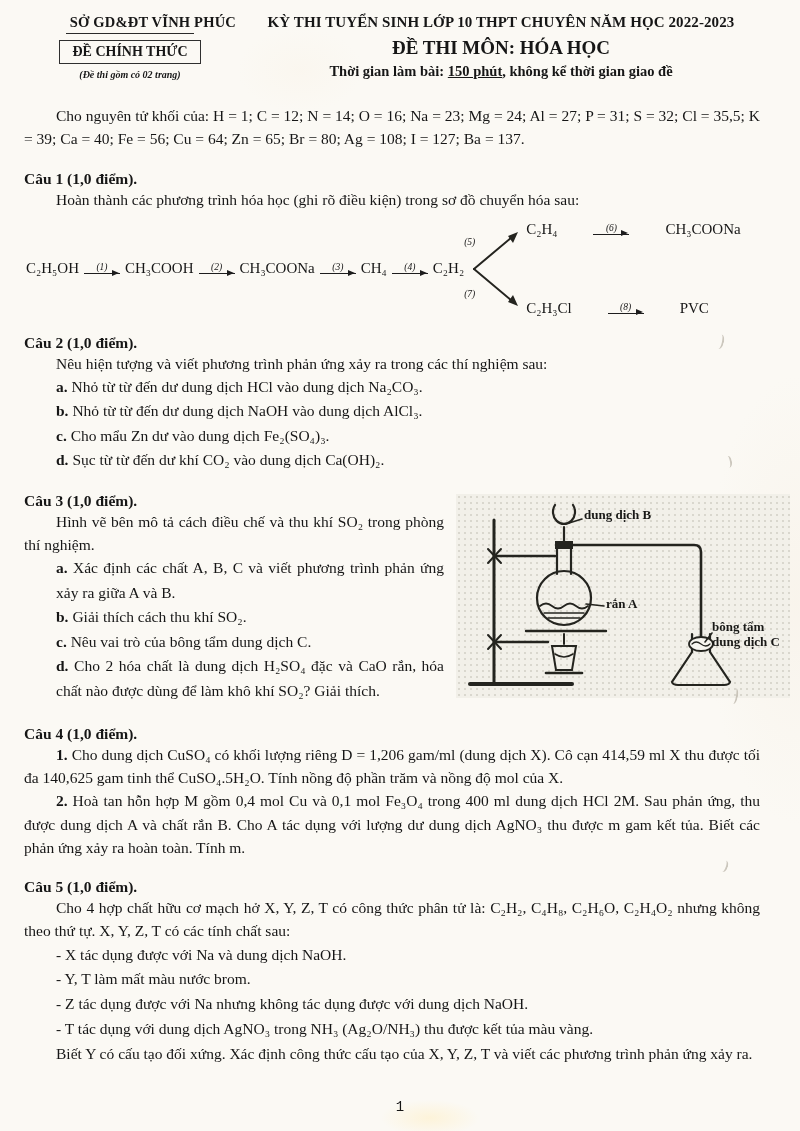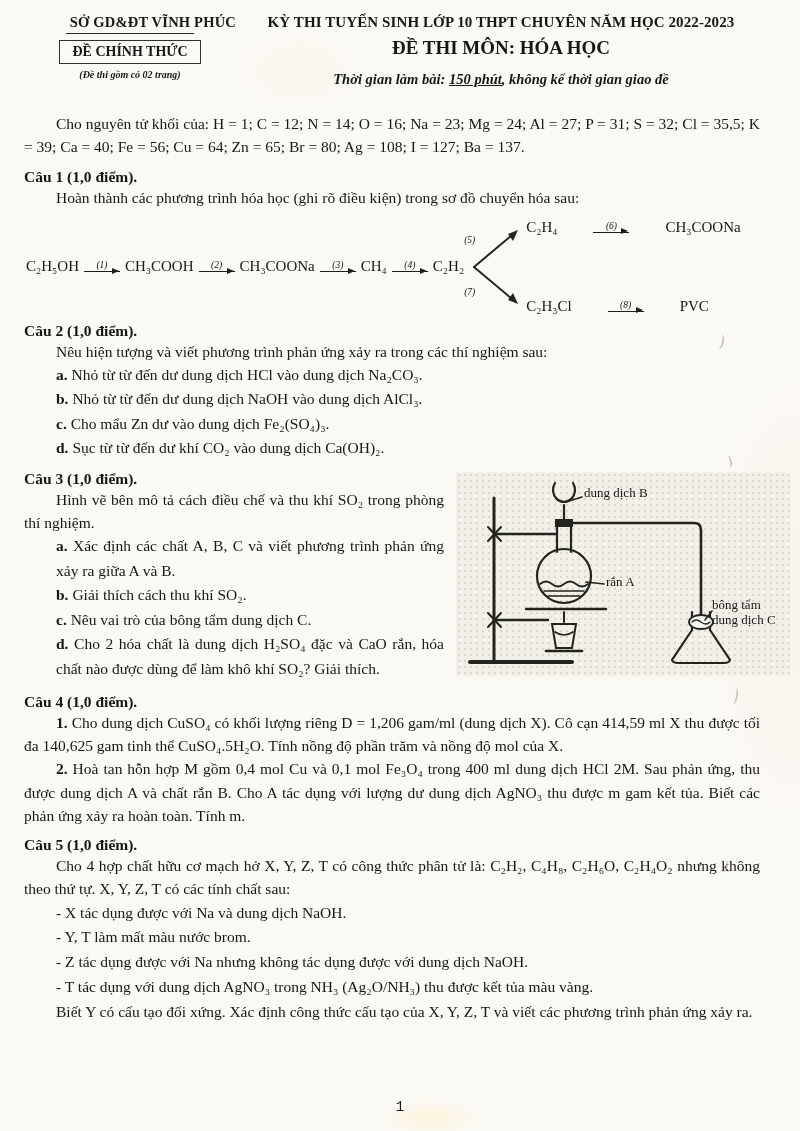--- a/index.html
+++ b/index.html
@@ -17,28 +17,28 @@
   
   .header{display:flex;align-items:flex-start;}
   .header-left{width:212px;text-align:center;flex-shrink:0;}
   .dept{font-weight:bold;font-size:14.5px;letter-spacing:.2px;text-align:right;}
   .dept-underline{width:128px;height:0;border-bottom:1.4px solid #2a2a2a;margin:2px auto 6px auto;}
   .exam-type-box{display:inline-block;border:1.6px solid #2f2f2f;padding:3px 12px;font-weight:bold;font-size:14px;margin-bottom:5px;}
   .pages-note{font-weight:bold;font-style:italic;font-size:10px;}
   .header-right{flex:1;text-align:center;padding-left:6px;}
   .exam-title{font-weight:bold;font-size:15px;letter-spacing:.1px;}
   .subject{font-weight:bold;font-size:19px;margin-top:6px;}
-  .duration{font-weight:bold;font-style:italic;font-size:14.5px;margin-top:12px;}
+  .duration{font-weight:bold;font-size:14.5px;margin-top:4px;}
   .duration .u{text-decoration:underline;}
   
   p{margin:0;}
   .para{font-size:15.5px;line-height:1.5;}
   .indent{text-indent:32px;}
   .just{text-align:justify;}
-  .qheading{font-weight:bold;font-size:15.5px;margin-top:9px;}
+  .qheading{font-weight:bold;font-size:15.5px;margin-top:19px;}
   .ilabel{font-weight:bold;}
   .atomic{margin-top:24px;}
   .item{padding-left:32px;line-height:1.58;}
   .dash-item{padding-left:32px;line-height:1.6;}
   
   .scheme{display:flex;align-items:center;margin:12px 0 2px 0;height:92px;font-size:15px;white-space:nowrap;}
   .cmpd{margin:0 2px;}
   .rxn-arrow{display:inline-flex;flex-direction:column;align-items:center;margin:0 3px;}
   .rxn-arrow .step{font-size:9.5px;font-style:italic;line-height:9px;margin-bottom:1px;}
   .shaft{display:inline-block;width:36px;height:0;border-top:1.5px solid #1d1d1d;position:relative;}
@@ -49,21 +49,21 @@
   .fork-lbl.bot{left:-2px;bottom:16px;}
   .prods{display:flex;flex-direction:column;justify-content:space-between;height:96px;}
   .prod-row{display:flex;align-items:center;gap:31px;}
   
   .figure{
     float:right;width:334px;height:204px;margin:2px -30px 8px 12px;position:relative;
     background-color:#f2f0e9;
     background-image:radial-gradient(rgba(150,145,130,.28) .7px, transparent .9px);
     background-size:6px 6px;
   }
-  .fig-label{position:absolute;font-weight:normal;font-size:13px;line-height:1.15;color:#191917;}
+  .fig-label{position:absolute;font-weight:bold;font-size:13px;line-height:1.15;color:#191917;}
   .lbl-b{left:128px;top:14px;}
   .lbl-a{left:150px;top:103px;}
   .lbl-c{left:256px;top:126px;width:76px;}
   .clear{clear:both;}
   
   .page-number{position:absolute;bottom:16px;left:0;right:0;text-align:center;font-size:14px;font-family:"Liberation Mono","DejaVu Sans Mono",monospace;}
   .artifact{position:absolute;border-right:2px solid #b8b2a6;border-radius:60%;opacity:.7;}
   .a1{right:76px;top:334px;width:6px;height:15px;transform:rotate(12deg);}
   .a2{right:68px;top:456px;width:5px;height:12px;transform:rotate(-8deg);}
   .a3{right:62px;top:688px;width:5px;height:16px;transform:rotate(10deg);}

